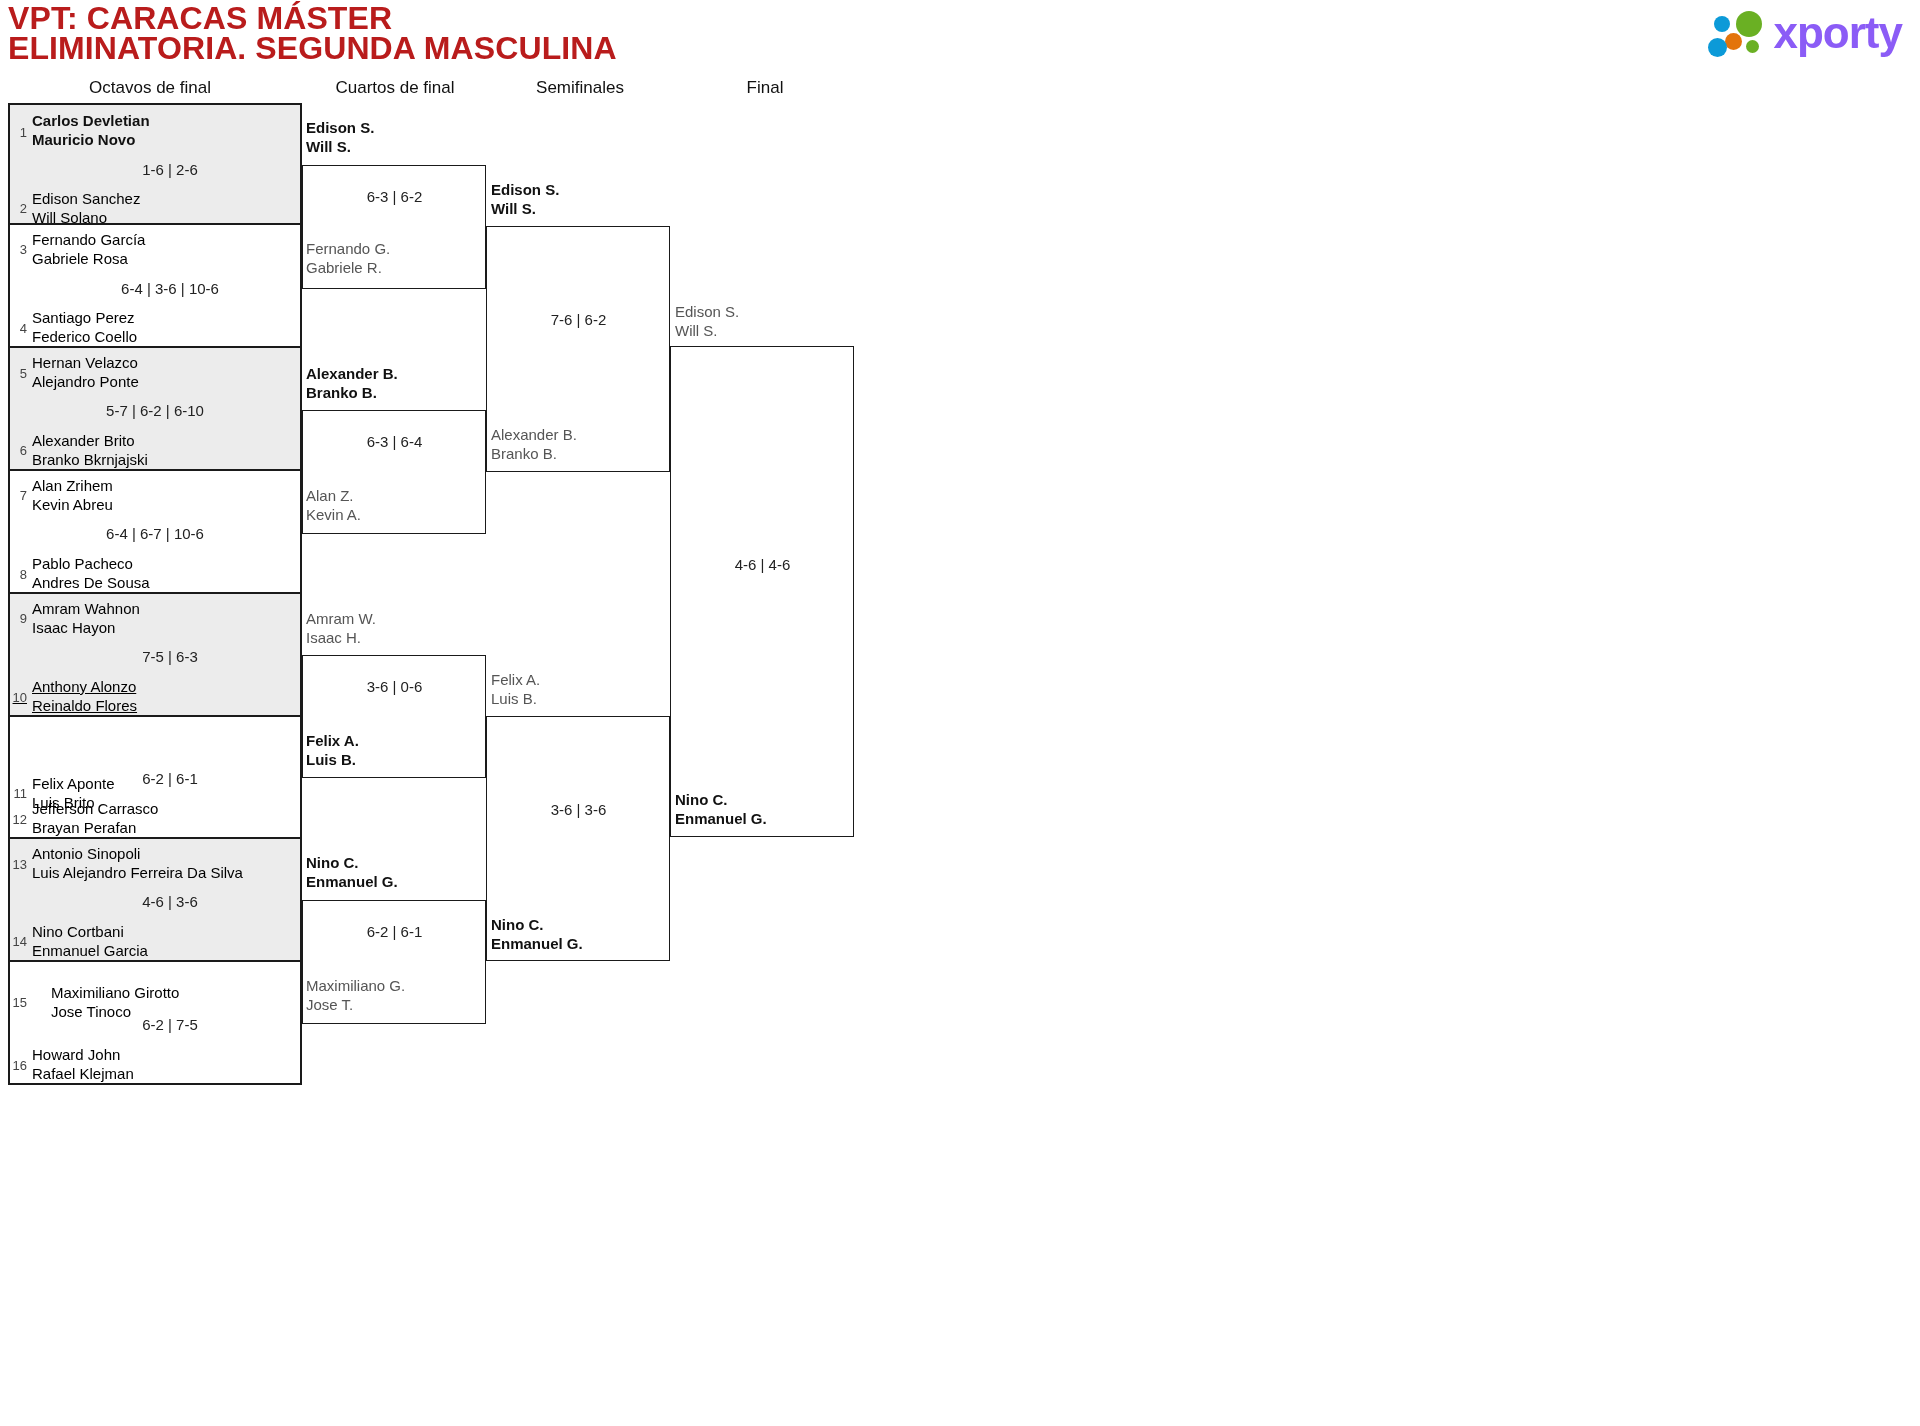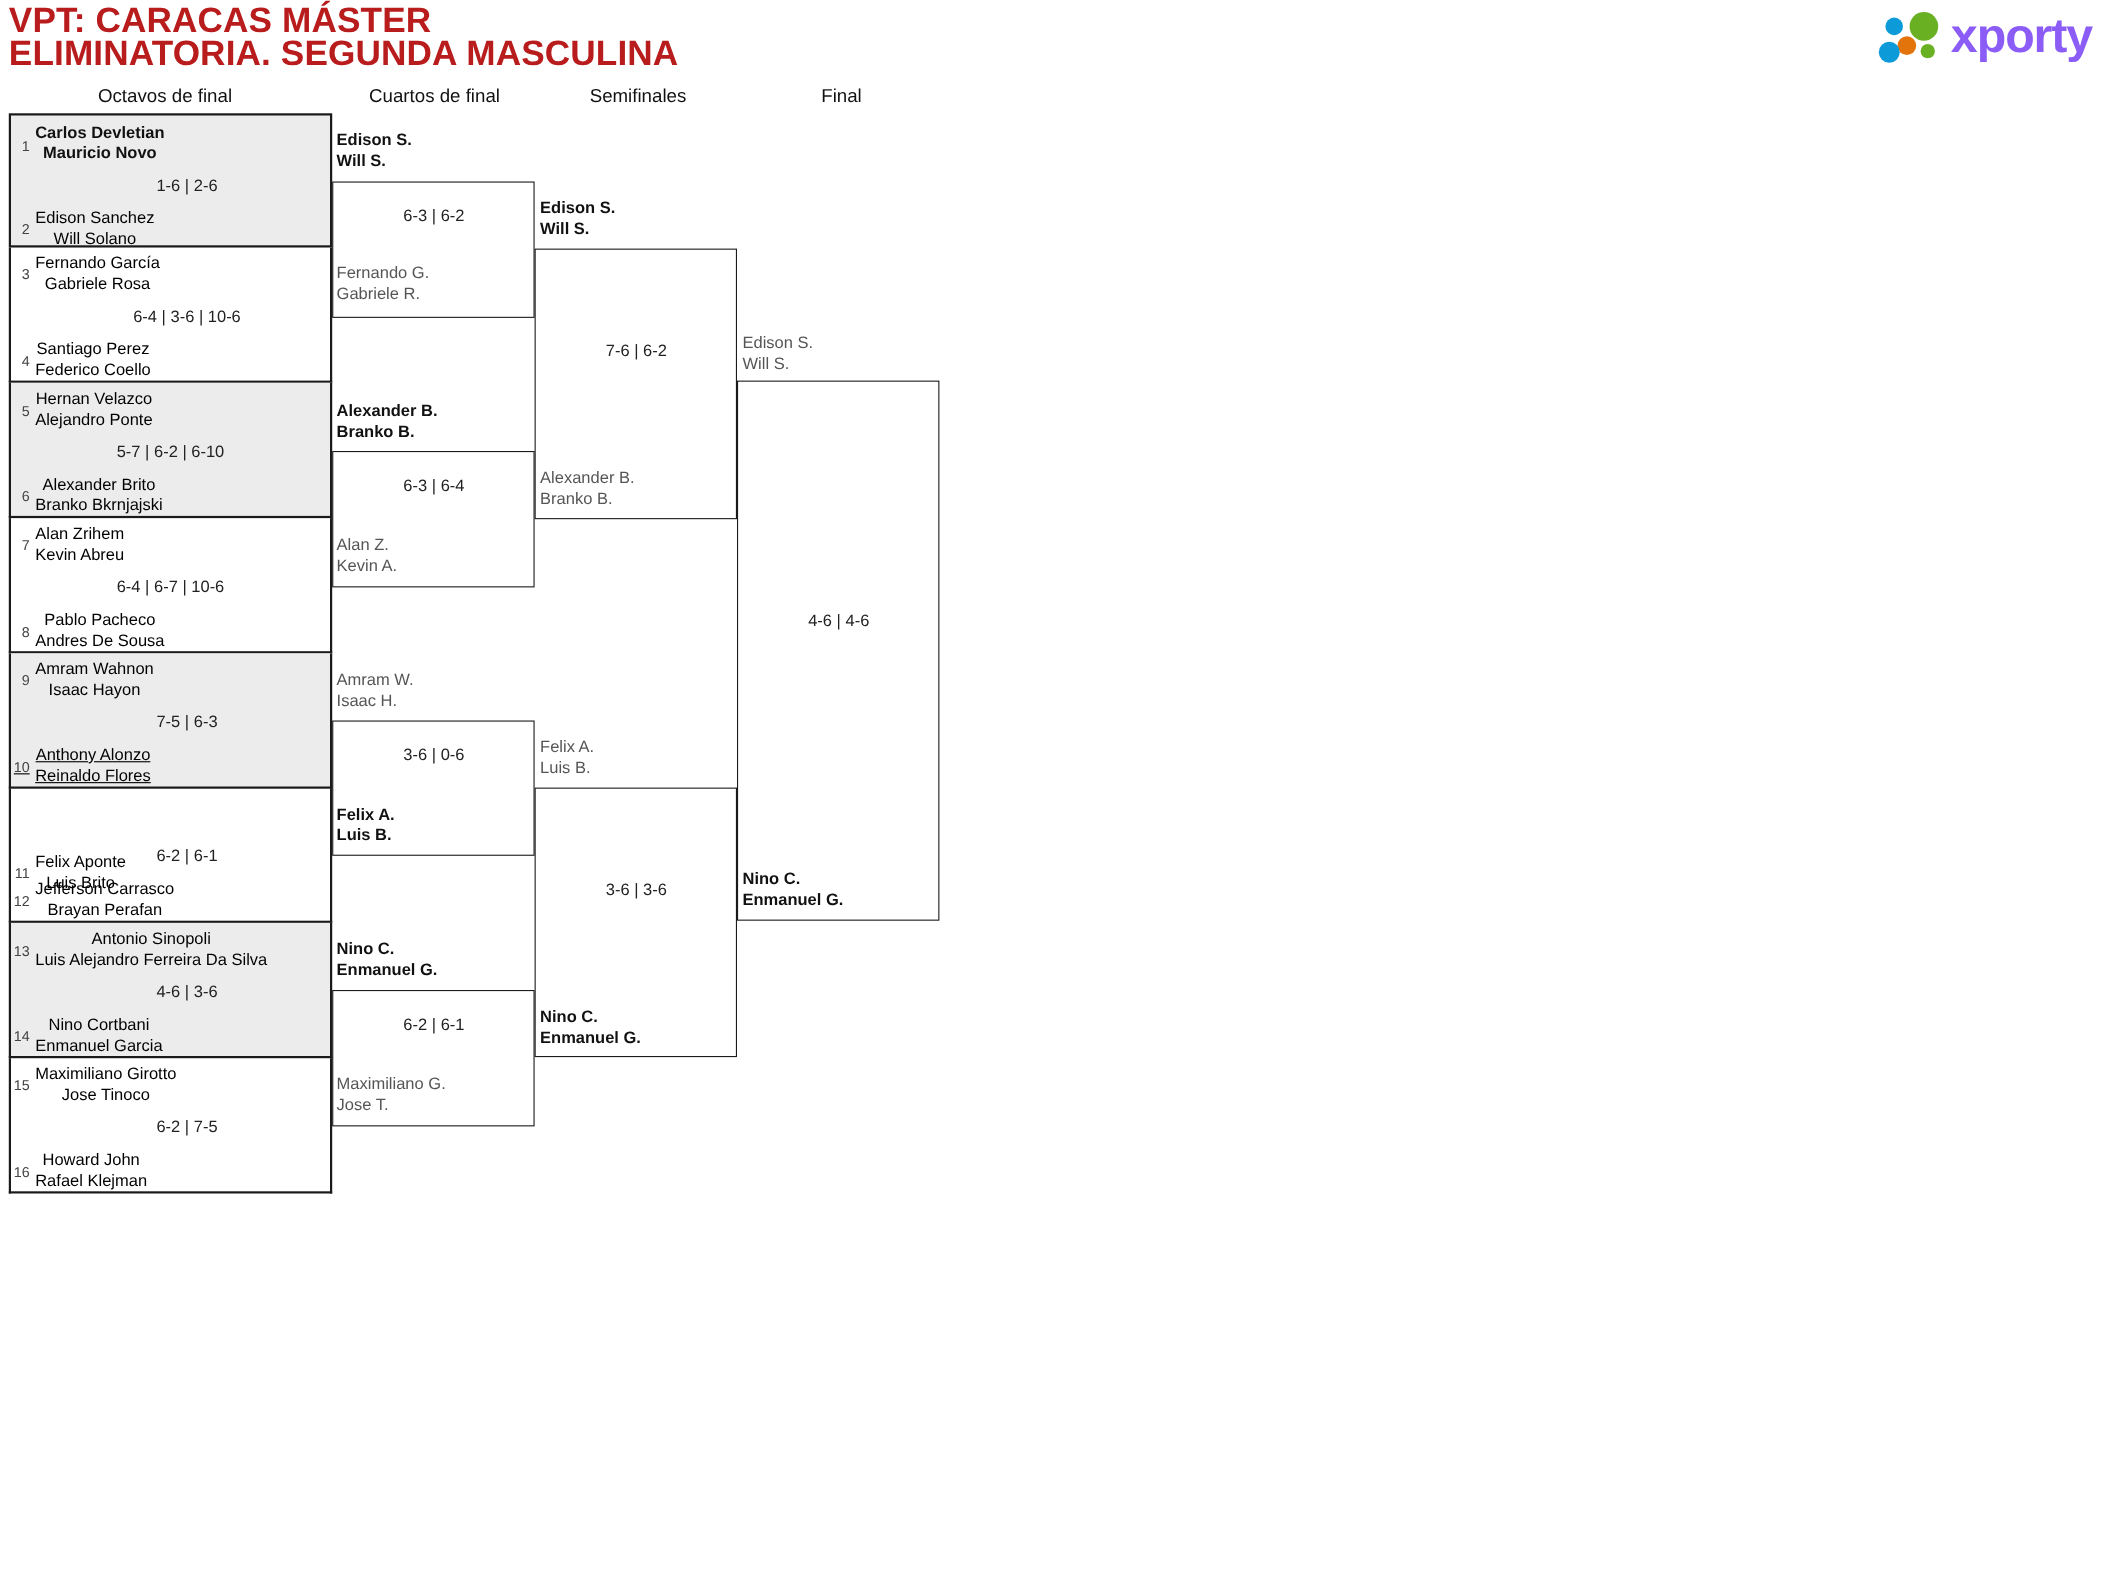--- a/index.html
+++ b/index.html
@@ -25,21 +25,21 @@
   .round-head { position: absolute; font-size: 17px; color: #111111; text-align: center; }
 
   
   .r1 { position: absolute; left: 8px; width: 294px; border-left: 2px solid #1a1a1a; border-right: 2px solid #1a1a1a; }
   .r1.shaded { background: #ececec; }
   .r1.top-edge { border-top: 2px solid #1a1a1a; }
   .r1.bot-edge { border-bottom: 2px solid #1a1a1a; }
 
   .team { position: absolute; left: 0; width: 294px; display: flex; align-items: flex-start; }
   .seed { width: 22px; flex: 0 0 22px; text-align: right; font-size: 13px; color: #444; padding-right: 5px; padding-top: 14px; }
-  .names { font-size: 15px; line-height: 19px; text-align: center; }
+  .names { font-size: 15px; line-height: 19px; }
   .names .n { display: block; }
   .win .names { font-weight: bold; color: #111111; }
 
   .score { position: absolute; font-size: 15px; color: #222222; text-align: center; }
 
   
   .mbox { position: absolute; border: 1.6px solid #1a1a1a; }
 
   .entry { position: absolute; font-size: 15px; line-height: 19px; }
   .entry.win { font-weight: bold; color: #111111; }
@@ -193,21 +193,21 @@
     <div class="team" style="top:83px;">
       <div class="seed" style="padding-top:12px;">14</div>
       <div class="names win">
         <span class="n">Nino Cortbani</span>
         <span class="n">Enmanuel Garcia</span>
       </div>
     </div>
   </div>
 
   <div class="r1 bot-edge" style="top:962px; height:123px;">
-    <div class="team" style="top:5px;">
+    <div class="team" style="top:21px;gap:19px;">
       <div class="seed" style="padding-top:12px;">15</div>
       <div class="names win">
         <span class="n">Maximiliano Girotto</span>
         <span class="n">Jose Tinoco</span>
       </div>
     </div>
     <div class="score" style="left:70px; top:54px; width:180px;">6-2 | 7-5</div>
     <div class="team" style="top:83px;">
       <div class="seed" style="padding-top:13px;">16</div>
       <div class="names lose">

